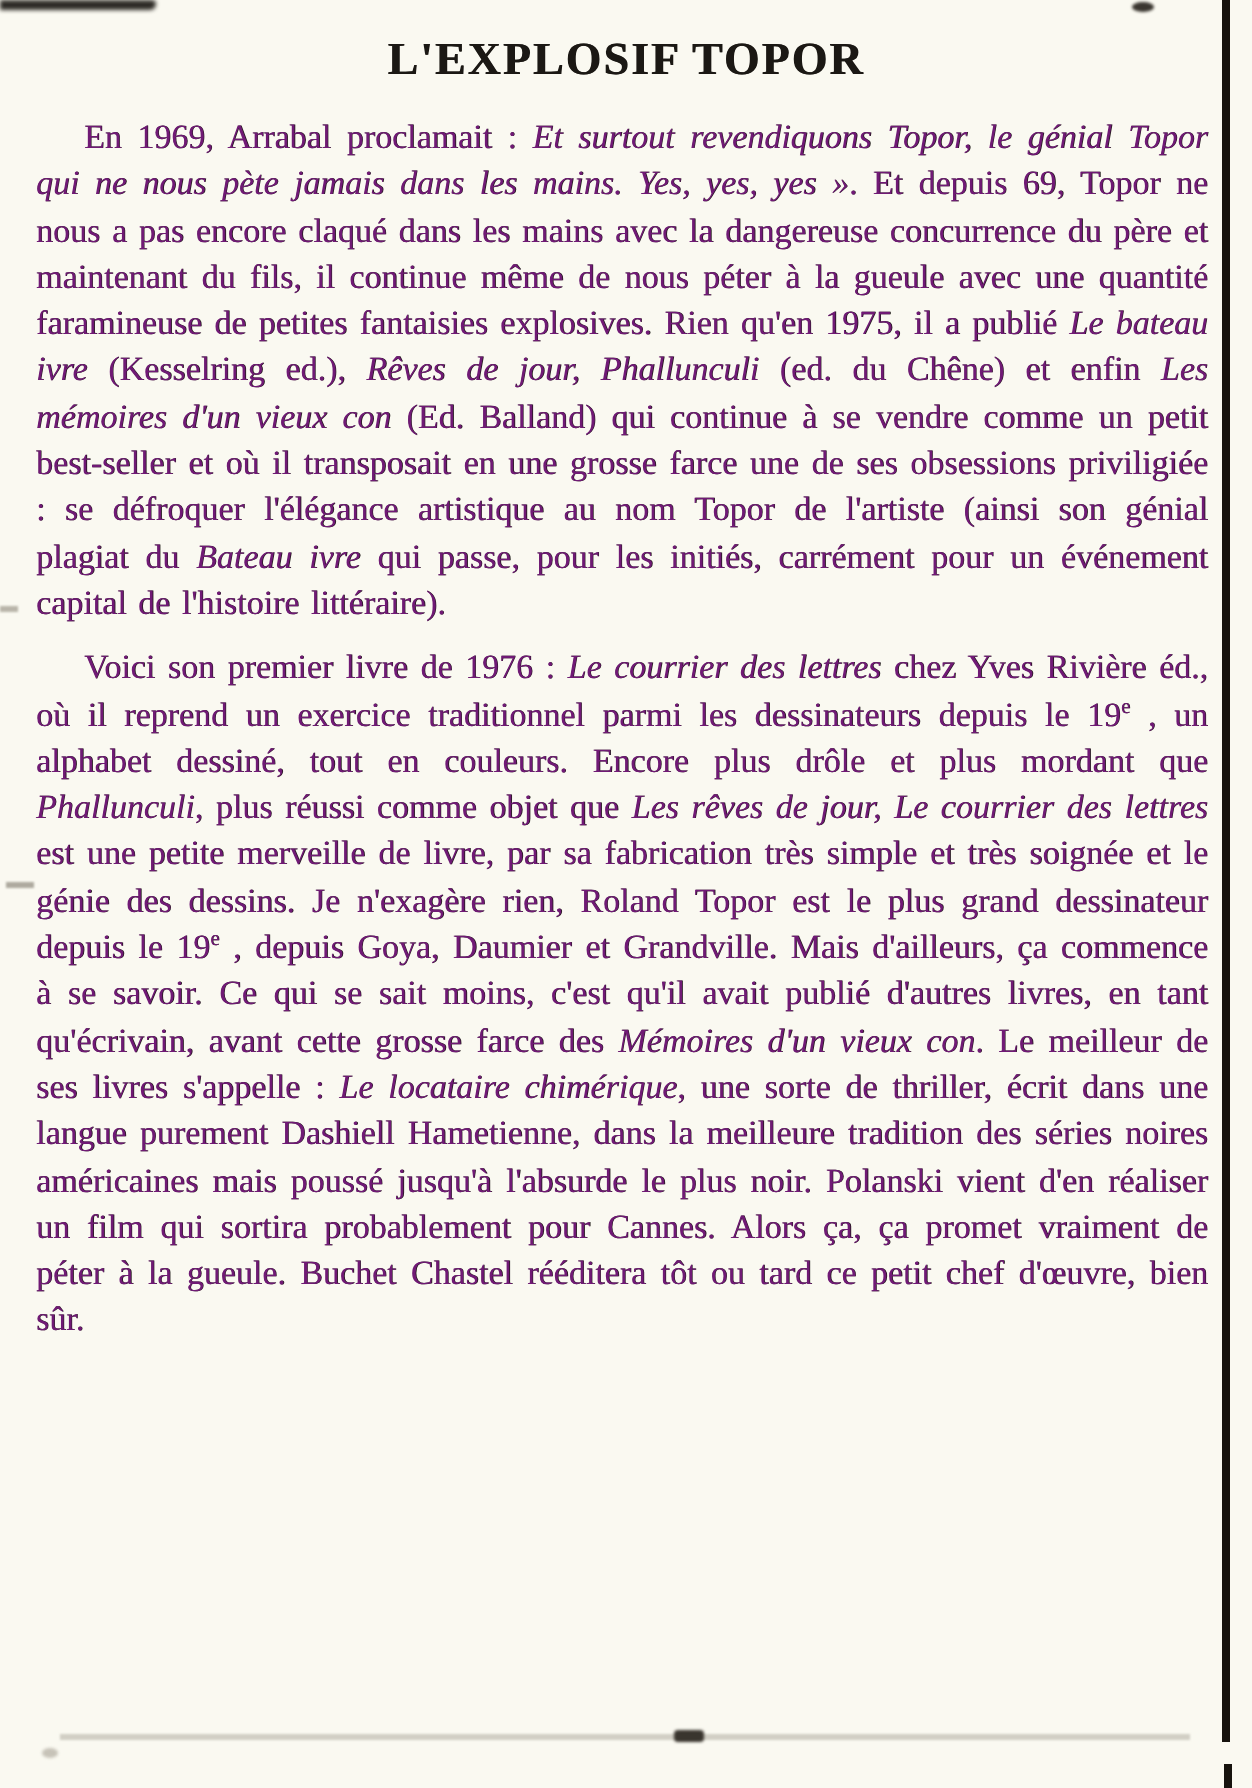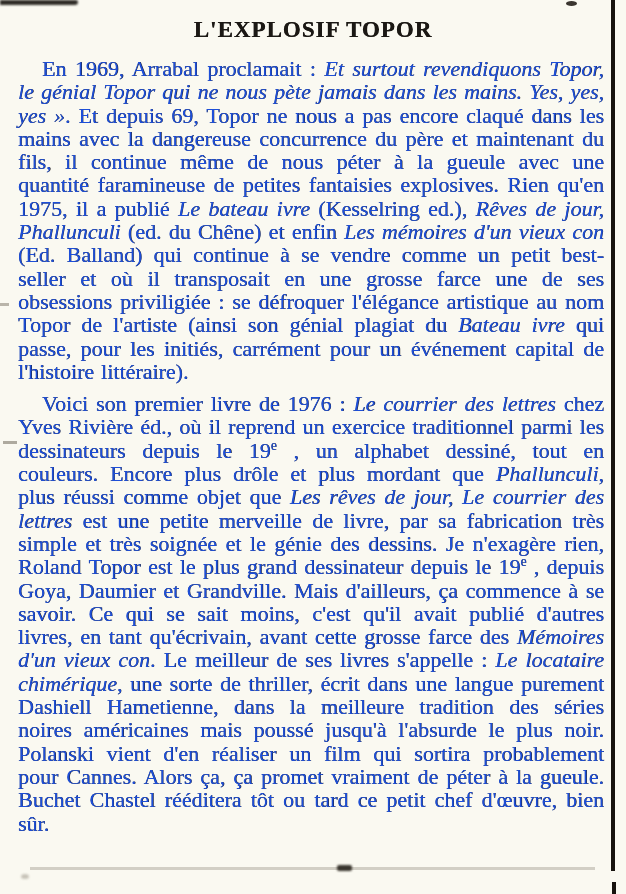--- a/index.html
+++ b/index.html
@@ -22,22 +22,22 @@
     line-height: 26px;
     font-weight: 700;
     letter-spacing: 1px;
     color: #1b1814;
     text-shadow: 0.3px 0 0 #1b1814;
   }
   .body-col {
     position: absolute;
     left: 18px; top: 57px;
     width: 586px;
-    color: #1d4ed8;
-    font-size: 22px;
+    color: #701a75;
+    font-size: 17px;
     line-height: 23.3px;
     text-align: justify;
     text-shadow: 0.3px 0 0 #1c1915;
   }
   .para {
     margin: 0 0 9px 0;
     text-indent: 24px;
     word-spacing: 1.5px;
   }
   .para i { font-style: italic; }

